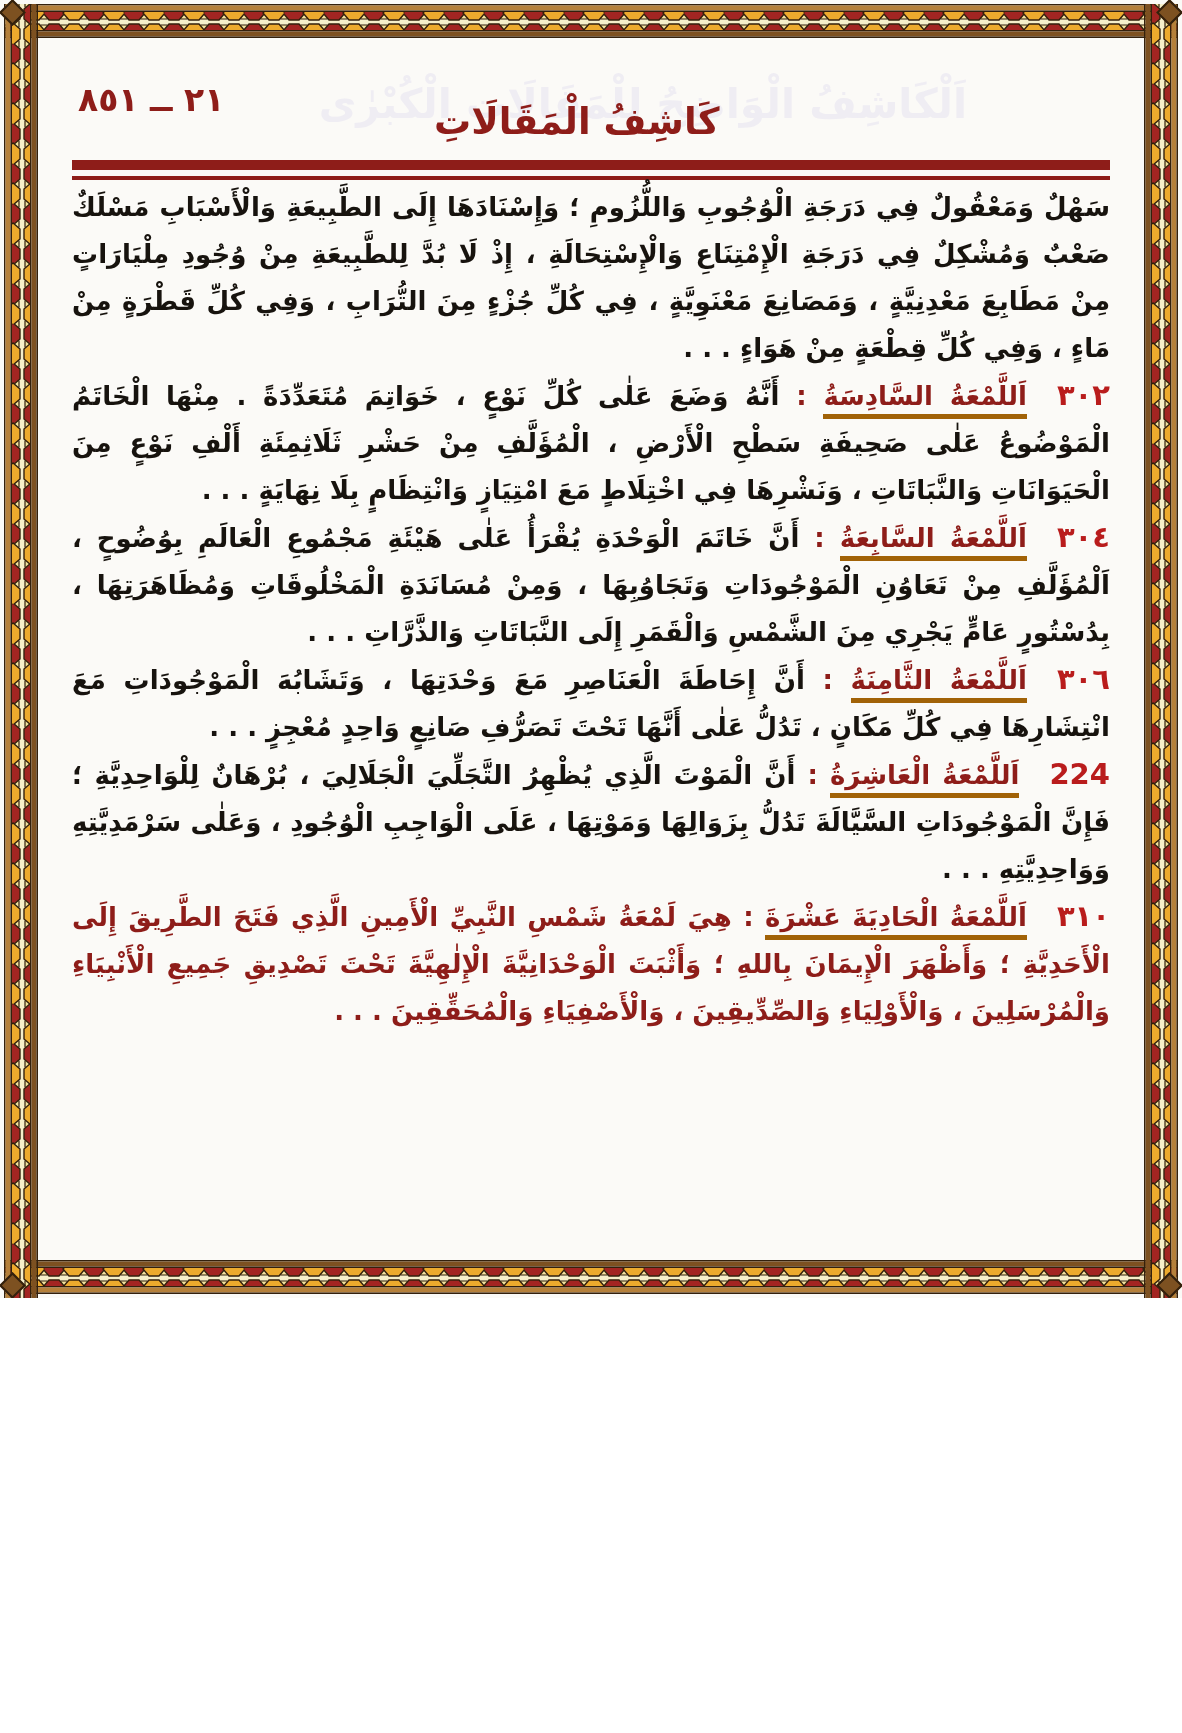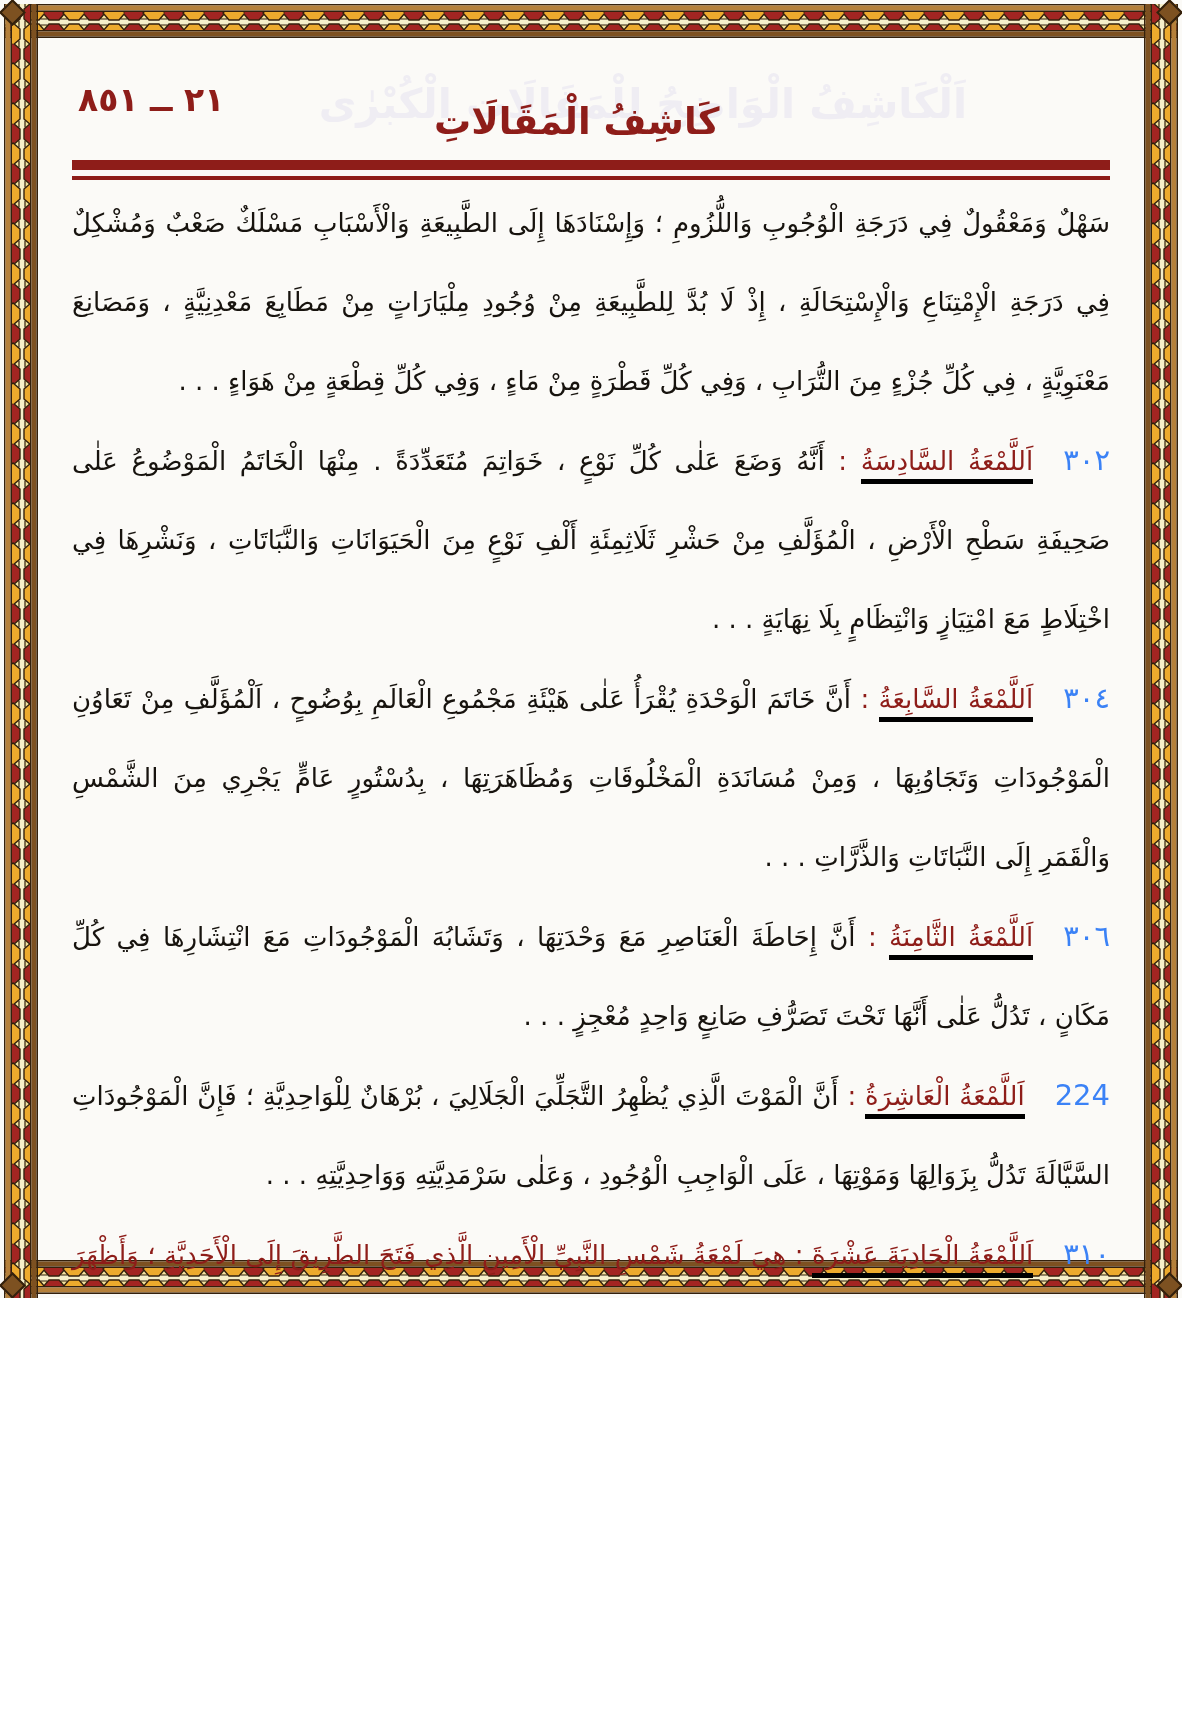--- a/index.html
+++ b/index.html
@@ -52,34 +52,34 @@
     white-space:nowrap;
     font-size:37px;font-weight:bold;color:#8e1d19;
     margin:0;z-index:1;
   }
   .rule-thick{height:10px;background:#8e1d19;}
   .rule-thin{height:4px;background:#8e1d19;margin-top:6px;}
   
   .bodytext{
     margin-top:4px;
     direction:rtl;
-    font-size:26px;font-weight:normal;
-    line-height:79px;
+    font-size:26px;font-weight:bold;
+    line-height:47px;
     text-align:justify;
   }
   .para{margin:0;}
   .sec-num{
-    color:#3b82f6;
+    color:#b91c1c;
     font-size:29px;
     letter-spacing:3px;
     margin-inline-end:30px;
   }
   .sec-heading{
     color:#8e1d19;
-    border-bottom:5px solid #000000;
+    border-bottom:5px solid #a16207;
     padding-bottom:3px;
   }
   .sec-heading.no-underline{border-bottom:none;padding-bottom:0;}
   .sec-sep{color:#8e1d19;}
   .tone-red .sec-text{color:#8e1d19;}
   .sec-text{color:#17130e;}
 </style>
 </head>
 <body>
 

